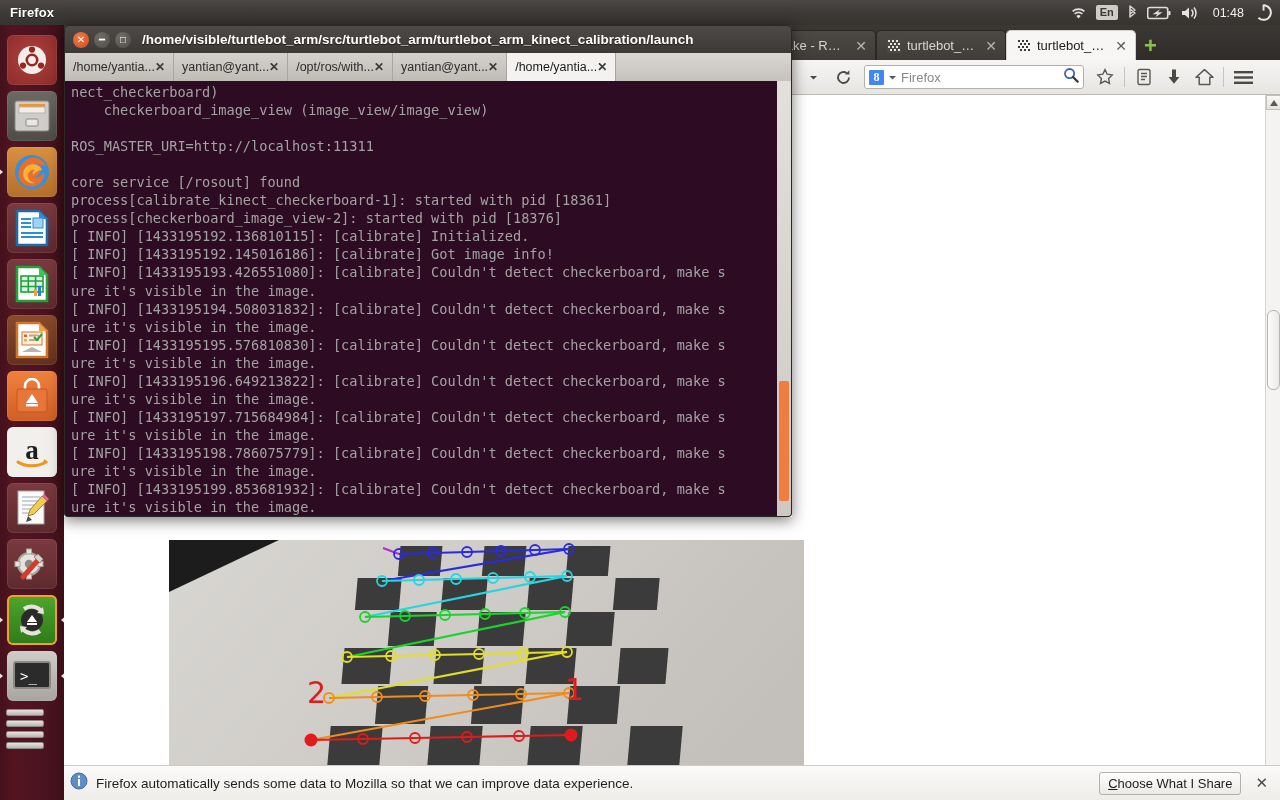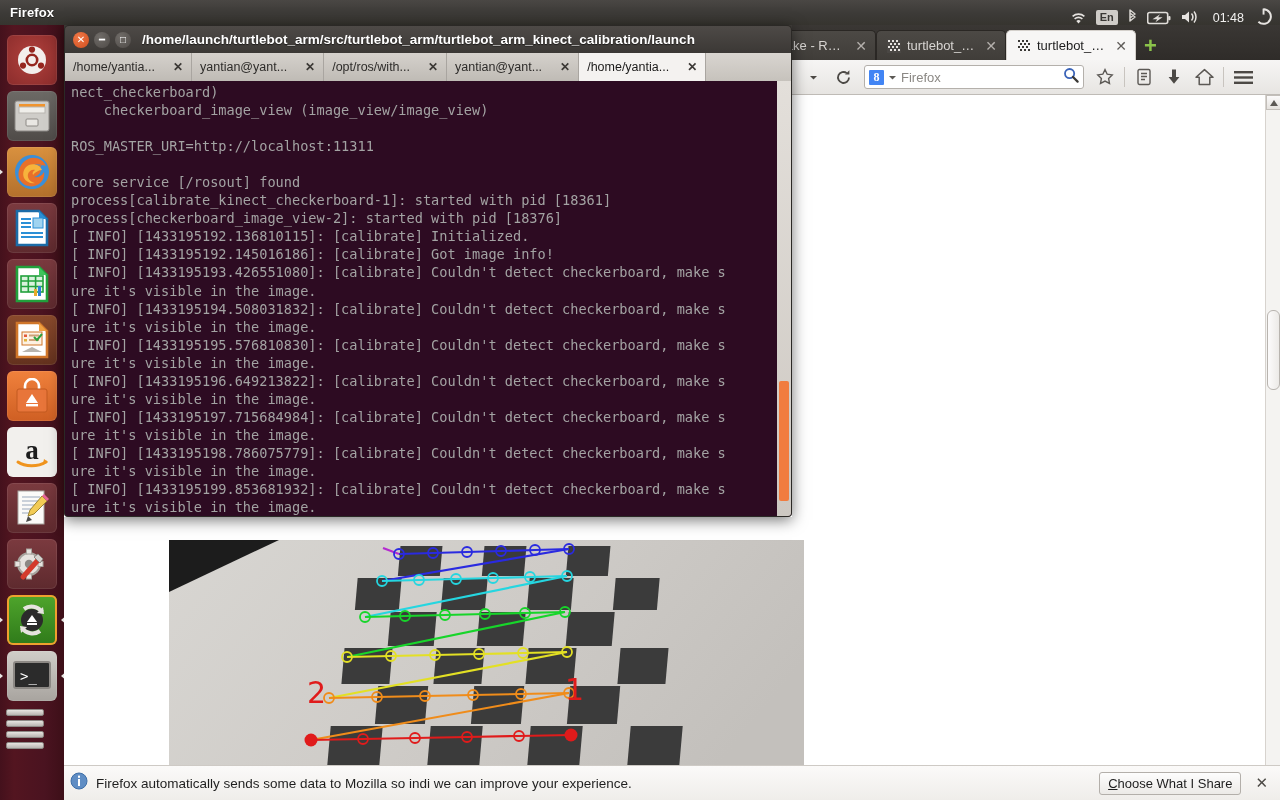--- a/index.html
+++ b/index.html
@@ -16,21 +16,21 @@
     position: absolute; left: 0; top: 0; width: 1280px; height: 25px;
     background: linear-gradient(to bottom, #4a4744 0%, #3d3b38 50%, #36342f 100%);
     color: #f2f1f0; display: flex; align-items: center;
   }
   #topbar .app-title {
     font-size: 13px; font-weight: bold; color: #ffffff;
     margin-left: 10px; letter-spacing: .1px;
     text-shadow: 0 1px 0 rgba(0,0,0,.5);
   }
   #tray { margin-left: auto; display: flex; align-items: center; gap: 9px; padding-right: 8px; }
-  #tray .tray-item { display: flex; align-items: flex-end; justify-content: center; height: 25px; }
+  #tray .tray-item { display: flex; align-items: center; justify-content: center; height: 25px; }
   #tray .clock { font-size: 12.5px; color: #f2f1f0; padding: 0 2px; }
   .kbd-badge {
     background: #cfccc8; color: #3a3835; font-size: 11px; font-weight: bold;
     border-radius: 2px; padding: 0px 4px; line-height: 15px;
   }
 
   
   #launcher {
     position: absolute; left: 0; top: 25px; width: 64px; height: 775px;
     background: linear-gradient(to right, #44111c 0%, #531520 22%, #4a1320 70%, #3d0f18 100%);
@@ -163,21 +163,21 @@
     color: #ffffff; font-size: 13.5px; font-weight: bold; margin-left: 6px;
     white-space: nowrap; overflow: hidden; text-overflow: clip; flex: 1;
     text-shadow: 0 1px 1px rgba(0,0,0,.6);
   }
   #term-tabs {
     height: 28px; background: linear-gradient(to bottom,#d9d5d0,#c6c2bc);
     display: flex; align-items: stretch;
     border-left: 1px solid #2b2926; border-right: 1px solid #2b2926;
   }
   .ttab {
-    display: flex; align-items: center; gap: 18px; padding: 0 8px;
+    display: flex; align-items: center; gap: 0; padding: 0 8px;
     font-size: 12.5px; color: #2e2c2a; border-right: 1px solid #a9a5a0;
     background: linear-gradient(to bottom,#d5d1cc,#bfbbb5);
     white-space: nowrap;
   }
   .ttab.active { background: #f4f2f0; color: #1b1a19; }
   .ttab .tclose { font-weight: bold; font-size: 12px; color: #3b3835; }
   #term-body {
     height: 436px; background: #2d0b22;
     border: 1px solid #2b2926; border-top: none;
     border-bottom-left-radius: 4px; border-bottom-right-radius: 4px;
@@ -618,40 +618,40 @@
     </div>
 
     <div id="ff-notifbar">
       <span>
         <svg width="18" height="18" viewBox="0 0 18 18">
           <circle cx="9" cy="9" r="8" fill="#5f8dc4" stroke="#3d6ea8"></circle>
           <rect x="8" y="7" width="2" height="7" fill="#ffffff"></rect>
           <rect x="8" y="3.6" width="2" height="2.2" fill="#ffffff"></rect>
         </svg>
       </span>
-      <span class="nmsg">Firefox automatically sends some data to Mozilla so indi we can improve your experience.</span>
+      <span class="nmsg">Firefox automatically sends some data to Mozilla so that we can improve data experience.</span>
       <span id="notif-btn">
         <u>C</u><span>hoose What I Share</span>
       </span>
       <span id="notif-close">✕</span>
     </div>
   </div>
 
   <div id="terminal">
     <div id="term-title">
       <span class="wbtn close">
           <span>✕</span>
         </span>
       <span class="wbtn min">
           <span>━</span>
         </span>
       <span class="wbtn max">
           <span>□</span>
         </span>
-      <span id="term-titletext">/home/launch/turtlebot_arm/src/turtlebot_arm/turtlebot_arm_kinect_calibration/launch</span>
+      <span id="term-titletext">/home/visible/turtlebot_arm/src/turtlebot_arm/turtlebot_arm_kinect_calibration/launch</span>
     </div>
     <div id="term-tabs">
       <div class="ttab">
         <span>/home/yantia...</span>
         <span class="tclose">✕</span>
       </div>
       <div class="ttab">
         <span>yantian@yant...</span>
         <span class="tclose">✕</span>
       </div>

